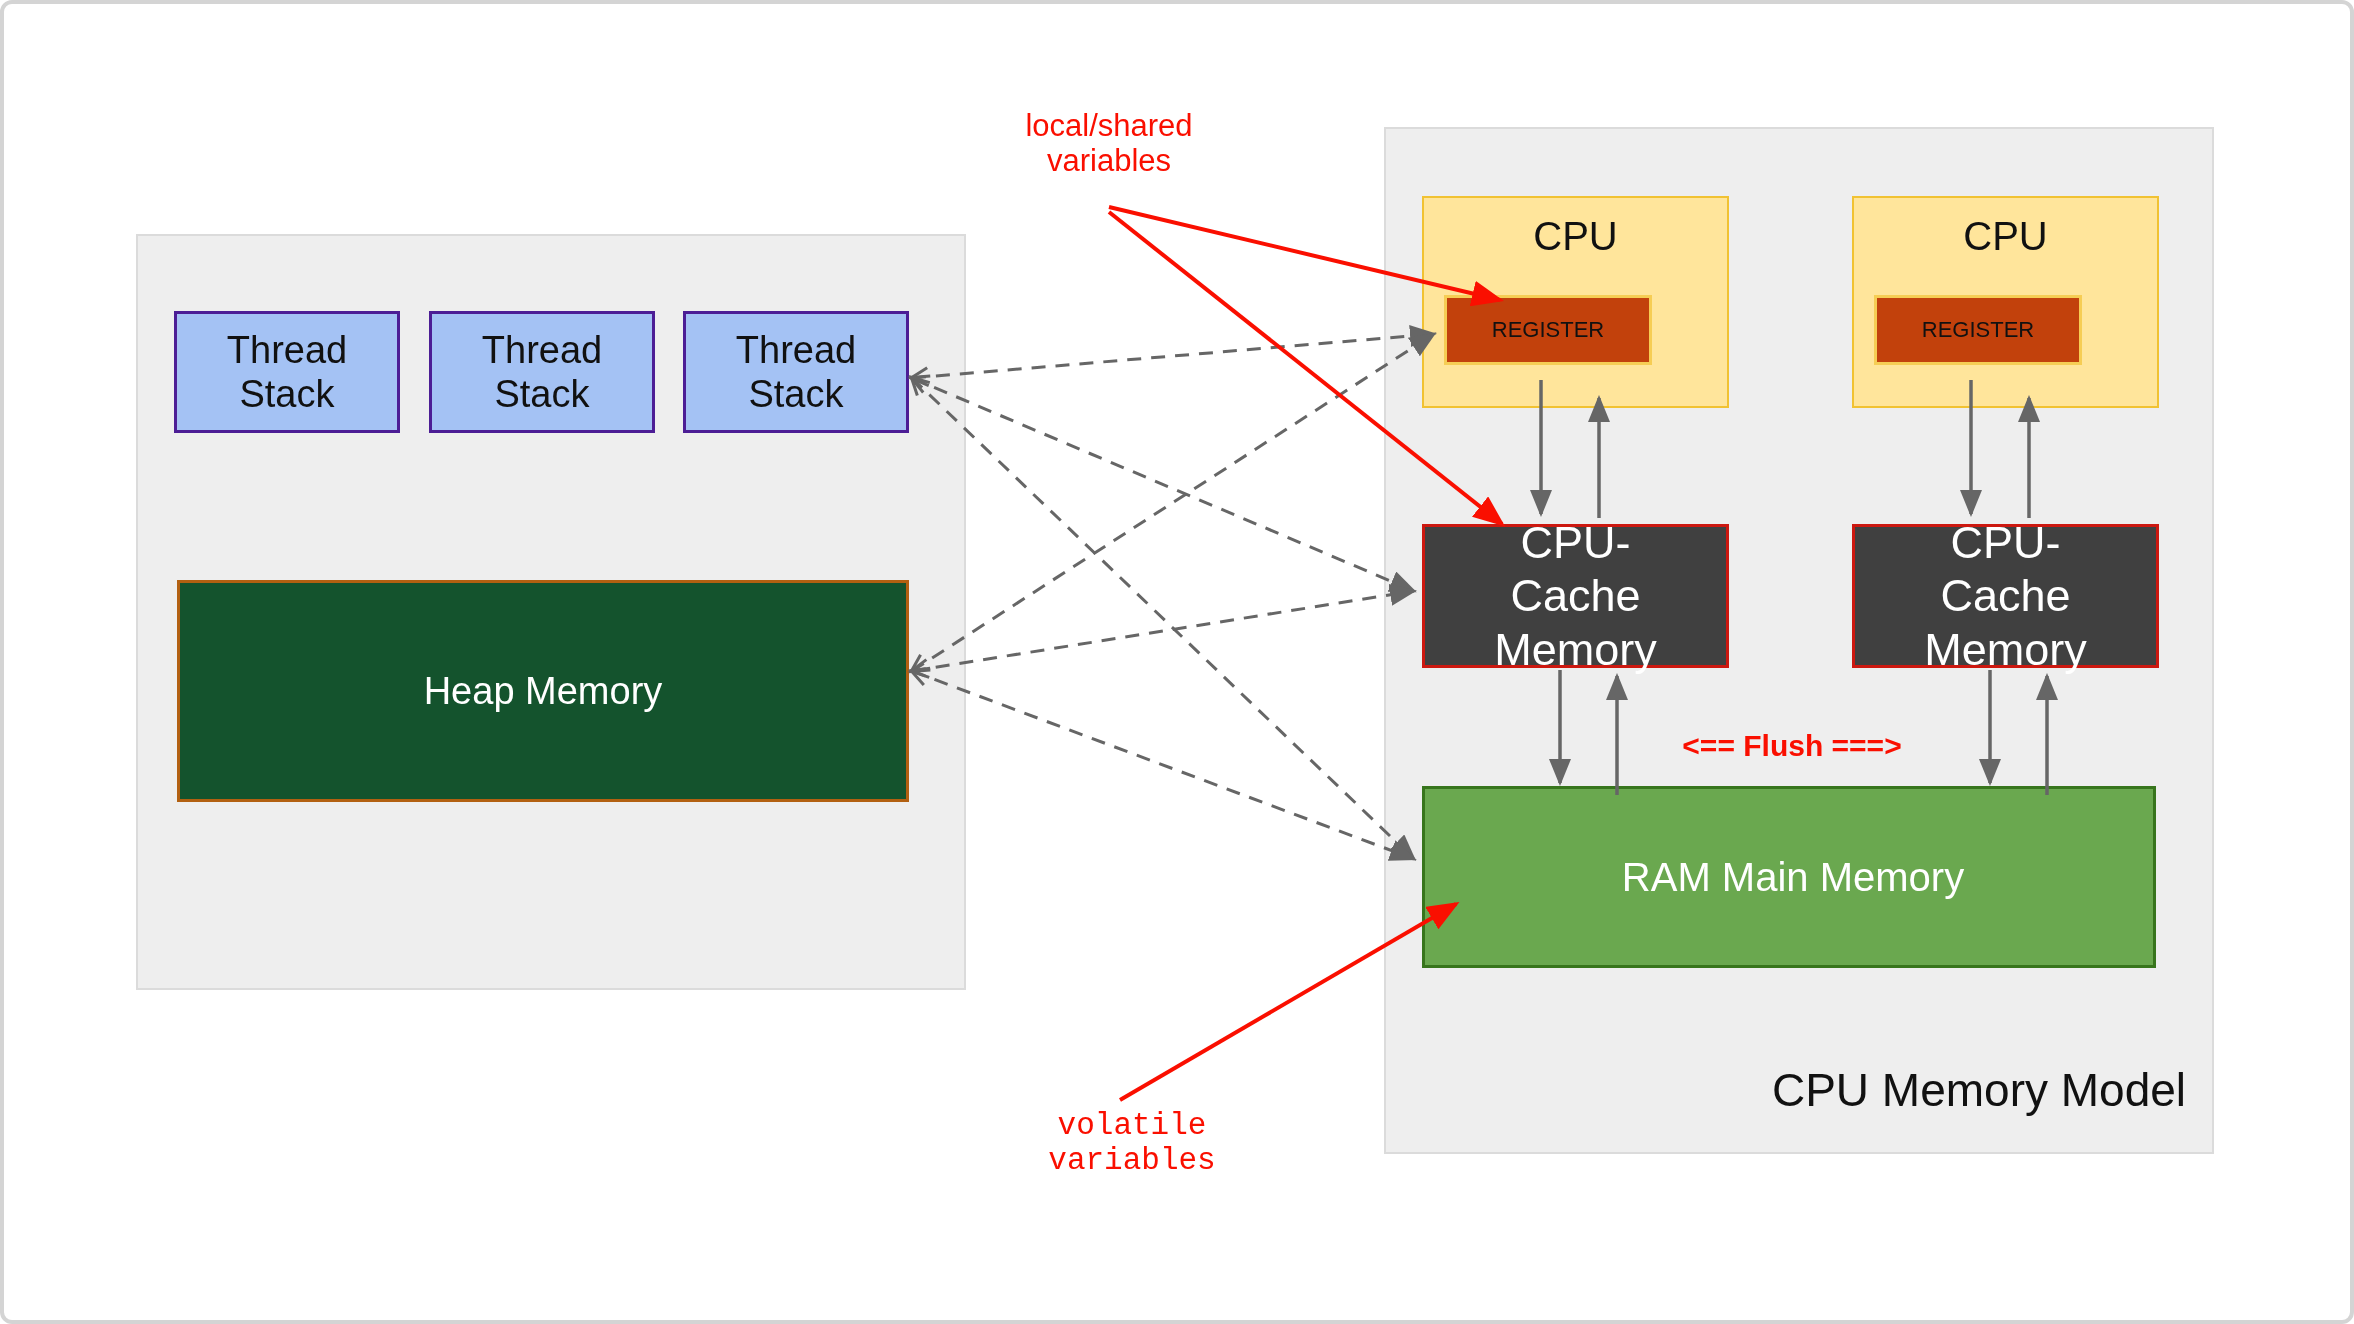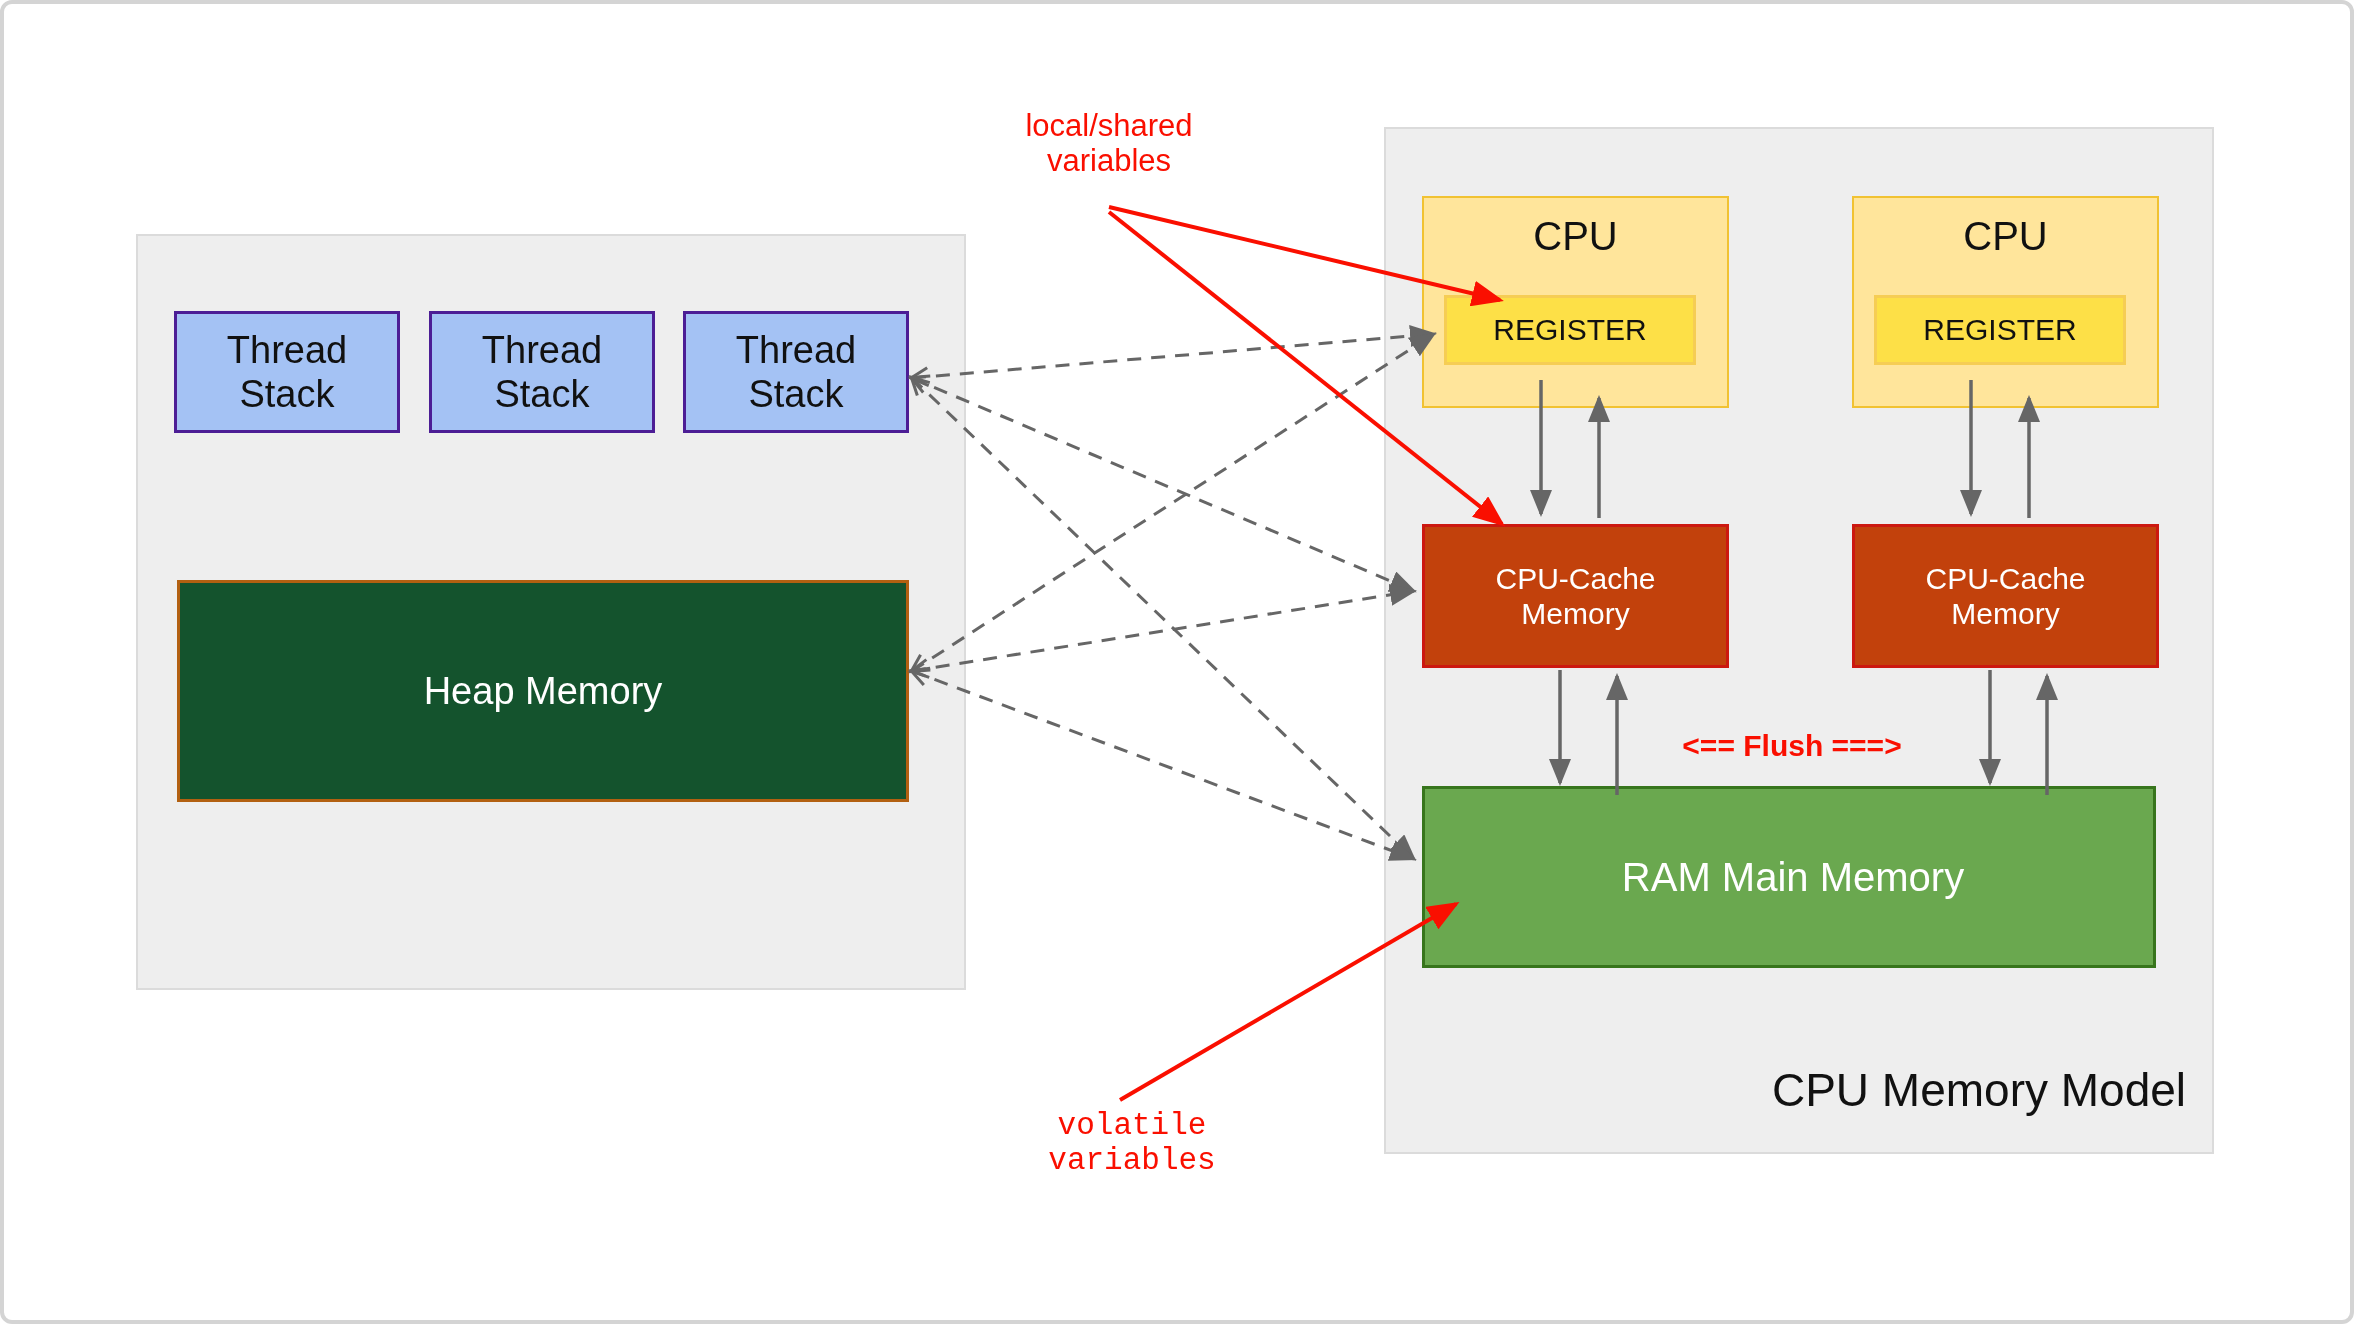--- a/index.html
+++ b/index.html
@@ -26,25 +26,25 @@
   #jvm-title{left:467px;top:908px;}
   #cpu-title{left:1725px;top:1059px;}
 
   .cpu-box{width:307px;height:212px;background:#ffe59b;border:2px solid #f1c232;}
   #cpu-1{left:1418px;top:192px;}
   #cpu-2{left:1848px;top:192px;}
   .cpu-name{position:absolute;width:307px;top:210px;text-align:center;color:#111;font-size:40px;}
   #cpu-name-1{left:1418px;}
   #cpu-name-2{left:1848px;}
 
-  .reg{width:252px;height:70px;background:#fde047;border:3px solid #f6cd54;color:#111;font-size:30px;}
+  .reg{width:208px;height:70px;background:#c2410c;border:3px solid #f6cd54;color:#111;font-size:22px;}
   #reg-1{left:1440px;top:291px;}
   #reg-2{left:1870px;top:291px;}
 
-  .cache{width:307px;height:144px;background:#c2410c;border:3px solid #cc1810;color:#ffffff;font-size:30px;line-height:1.18;}
+  .cache{width:307px;height:144px;background:#404040;border:3px solid #cc1810;color:#ffffff;font-size:45px;line-height:1.18;}
   .cache .lbl{width:220px;}
   #cache-1{left:1418px;top:520px;}
   #cache-2{left:1848px;top:520px;}
 
   #ram{left:1418px;top:782px;width:734px;height:182px;background:#6aa84f;border:3px solid #37751c;color:#ffffff;font-size:40px;padding-left:8px;}
 
   .red-note{position:absolute;color:#fa0f00;text-align:center;font-size:31px;line-height:1.14;}
   #note-local{left:990px;top:104px;width:230px;}
   #note-volatile{left:978px;top:1104px;width:300px;font-family:Liberation Mono, monospace;}
   #note-flush{left:1638px;top:725px;width:300px;font-weight:bold;font-size:30px;}

